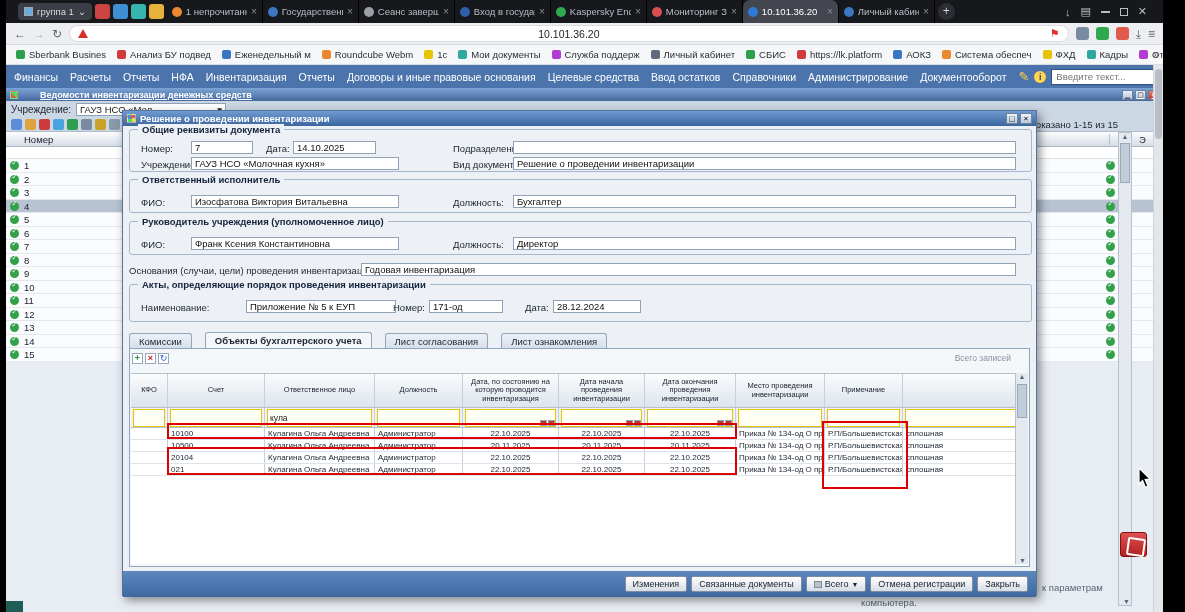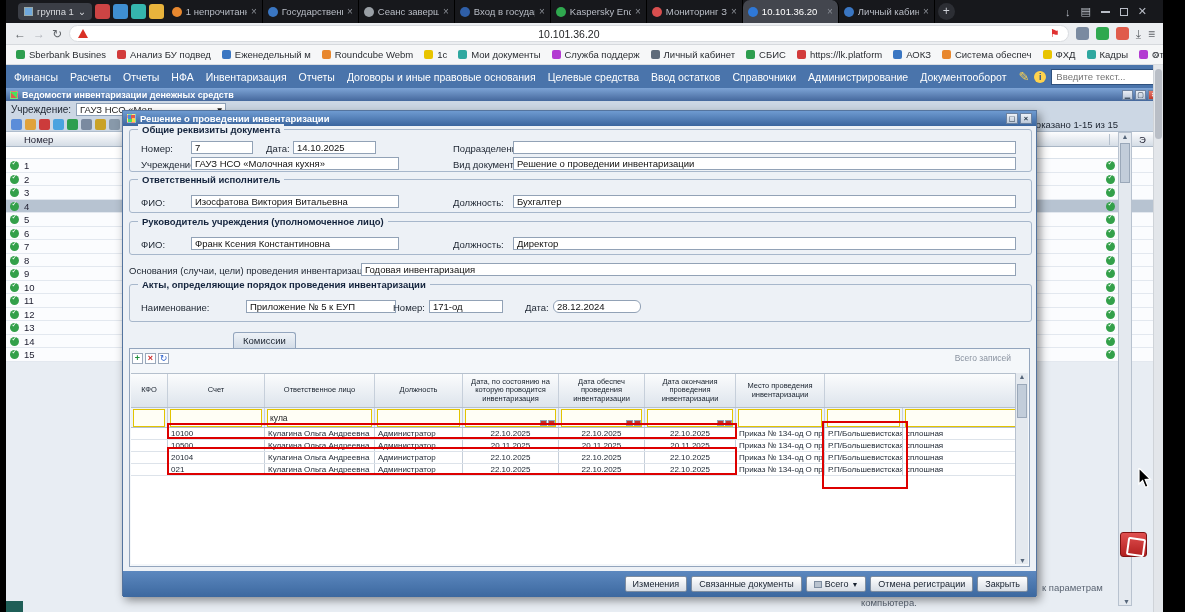--- a/index.html
+++ b/index.html
@@ -60,21 +60,21 @@
   
   .appmenu { position:absolute; top:65px; left:0; right:0; height:23px; background:#4a74ab; display:flex; align-items:center; gap:12px; padding:0 8px; overflow:hidden; }
   .menu-item { color:#fff; font-size:10.5px; white-space:nowrap; flex:0 0 auto; }
   .menu-right { margin-left:auto; display:flex; align-items:center; gap:5px; flex:0 0 auto; }
   .pencil { color:#ffd34d; font-size:13px; line-height:13px; }
   .info-ic { width:12px; height:12px; border-radius:50%; background:#ffd34d; color:#2a4f86; font-size:9px; font-weight:bold; text-align:center; line-height:12px; }
   .searchbox { display:flex; align-items:center; background:#fff; border:1px solid #2f517e; height:16px; }
   .searchbox input { border:none; outline:none; width:118px; height:14px; font-size:9.5px; padding:0 4px; color:#333; font-family:inherit; }
 
   
-  .wintitle { position:absolute; top:88px; left:0; right:0; height:13px; background:linear-gradient(#7da4d6,#45689c); color:#fff; font-size:9px; font-weight:bold; display:flex; align-items:center; gap:4px; padding:0 4px; }
+  .wintitle { position:absolute; top:88px; left:0; right:0; height:13px; background:linear-gradient(#7da4d6,#45689c); color:#fff; font-size:9px; font-weight:bold; display:flex; align-items:center; gap:22px; padding:0 4px;text-decoration:underline; }
   .wt-ic { width:8px; height:8px; background:linear-gradient(45deg,#e05b4b 50%,#4be05b 50%); border:1px solid #fff3; }
   .wt-right { margin-left:auto; display:flex; gap:2px; }
   .wt-btn { width:11px; height:10px; background:linear-gradient(#e9eef5,#b9c6d8); border:1px solid #6c82a0; font-size:7px; line-height:8px; text-align:center; color:#234; }
   .wt-btn.close { background:linear-gradient(#e87b6d,#c0392b); color:#fff; }
 
   
   .listwin { position:absolute; top:101px; left:0; right:10px; bottom:0; background:#e8edf3; }
   .lw-row1 { height:16px; background:#ccd7e4; display:flex; align-items:center; gap:5px; padding:0 5px; font-size:10px; color:#1c2430; }
   .lw-select { width:150px; height:13px; background:#fff; border:1px solid #8ea1b8; font-size:9.5px; display:flex; align-items:center; justify-content:space-between; padding:0 3px; color:#222; }
   .lw-toolbar { height:15px; background:#ccd7e4; display:flex; align-items:center; gap:3px; padding:0 5px; border-bottom:1px solid #aebccc; }
@@ -100,21 +100,21 @@
   .modal { position:absolute; left:116px; top:110px; width:915px; height:486px; background:#edf1f6; border:1px solid #54749e; box-shadow:3px 4px 9px rgba(0,0,0,.45); z-index:50; }
   .m-title { height:15px; background:linear-gradient(#6f9bd1,#3a659e); display:flex; align-items:center; gap:4px; padding:0 4px; color:#fff; font-size:9.5px; font-weight:bold; }
   .m-ic { width:9px; height:9px; background:conic-gradient(#e05b4b 0 25%, #ffd34d 0 50%, #4be05b 0 75%, #4b8de0 0); border:1px solid #fff5; }
   .m-btns { margin-left:auto; display:flex; gap:2px; }
   .m-btn { width:12px; height:11px; background:linear-gradient(#eef2f7,#bcc9da); border:1px solid #6c82a0; font-size:7.5px; line-height:9px; text-align:center; color:#234; }
   .m-body { position:relative; height:471px; font-size:10px; color:#111; }
   .grp { position:absolute; left:6px; width:903px; border:1px solid #a7b7cb; border-radius:3px; }
   .grp-title { position:absolute; top:-6px; left:8px; background:#edf1f6; padding:0 4px; font-weight:bold; font-size:9.5px; color:#13233c; }
   .flabel { position:absolute; font-size:9.5px; color:#1c2430; white-space:nowrap; }
   .finput { position:absolute; height:13px; background:#fff; border:1px solid #92a2b6; font-size:9.5px; padding:0 3px; color:#111; font-family:inherit; }
-  .dtabs { position:absolute; left:6px; top:206px; display:flex; gap:3px; align-items:flex-end; height:17px;flex-direction:column; }
+  .dtabs { position:absolute; left:6px; top:206px; display:flex; gap:13px; align-items:flex-end; height:17px; }
   .dtab { border:1px solid #93a5bd; border-bottom:none; background:linear-gradient(#eef2f7,#d4dde8); padding:2px 9px 2px; font-size:9.5px; color:#1c2430; border-radius:3px 3px 0 0; white-space:nowrap; }
   .dtab.active { background:#f4f7fa; font-weight:bold; padding-bottom:3px; }
   .dpanel { position:absolute; left:6px; right:6px; top:222px; bottom:30px; background:#f4f7fa; border:1px solid #93a5bd; }
   .ptool { position:absolute; left:2px; top:2px; height:14px; display:flex; gap:2px; align-items:center; }
   .pt-ic { width:11px; height:11px; border:1px solid #9aa8ba; background:#fff; font-size:9px; line-height:9px; text-align:center; font-weight:bold; }
   .pt-ic.add { color:#1d8f3a; }
   .pt-ic.del { color:#c22; }
   .pt-ic.ref { color:#36c; font-weight:normal; }
   .ptotal { position:absolute; right:18px; top:4px; font-size:8.5px; color:#8a93a0; }
   .grid { position:absolute; left:1px; top:24px; width:887px; bottom:2px; background:#fff; border-top:1px solid #b5c0cd; overflow:hidden; }
@@ -550,21 +550,21 @@
         <input class="finput" style="left: 238px; top: 137px; width: 655px;" readonly="" value="Годовая инвентаризация">
 
         <div class="grp" style="top:158px; height:38px;">
           <span class="grp-title">Акты, определяющие порядок проведения инвентаризации</span>
         </div>
         <span class="flabel" style="left:18px; top:176px;">Наименование:</span>
         <input class="finput" style="left: 95px; top: 174px; width: 150px; margin-left: 28px;" readonly="" value="Приложение № 5 к ЕУП">
         <span class="flabel" style="left:270px; top:176px;">Номер:</span>
         <input class="finput" style="left: 306px; top: 174px; width: 74px;" readonly="" value="171-од">
         <span class="flabel" style="left:402px; top:176px;">Дата:</span>
-        <input class="finput" style="left: 430px; top: 174px; width: 88px; border-radius: 6px;" readonly="" value="28.12.2024">
+        <input class="finput" style="left: 430px; top: 174px; width: 88px;" readonly="" value="28.12.2024">
 
         <div class="dtabs">
 
             <div class="dtab">
               <span>Комиссии</span>
             </div>
 
             <div class="dtab active">
               <span>Объекты бухгалтерского учета</span>
             </div>
@@ -586,23 +586,24 @@
           </div>
           <span class="ptotal">Всего записей</span>
 
           <div class="grid">
             <div class="grid-row ghead">
               <div>КФО</div>
               <div>Счет</div>
               <div>Ответственное лицо</div>
               <div>Должность</div>
               <div>Дата, по состоянию на которую проводится инвентаризация</div>
-              <div>Дата обеспеч проведения инвентаризации</div>
+              <div>Дата начала проведения инвентаризации</div>
               <div>Дата окончания проведения инвентаризации</div>
               <div>Место проведения инвентаризации</div>
+              <div>Примечание</div>
             </div>
             <div class="grid-row gfilter">
               <div><input class="filt" style=""></div>
               <div><input class="filt" style=""></div>
               <div><input class="filt" value="кула" style=""></div>
               <div><input class="filt" style=""></div>
               <div><input class="filt" style=""><span class="cal-pair">
                     <span></span>
                     <span></span>
                   </span></div>

